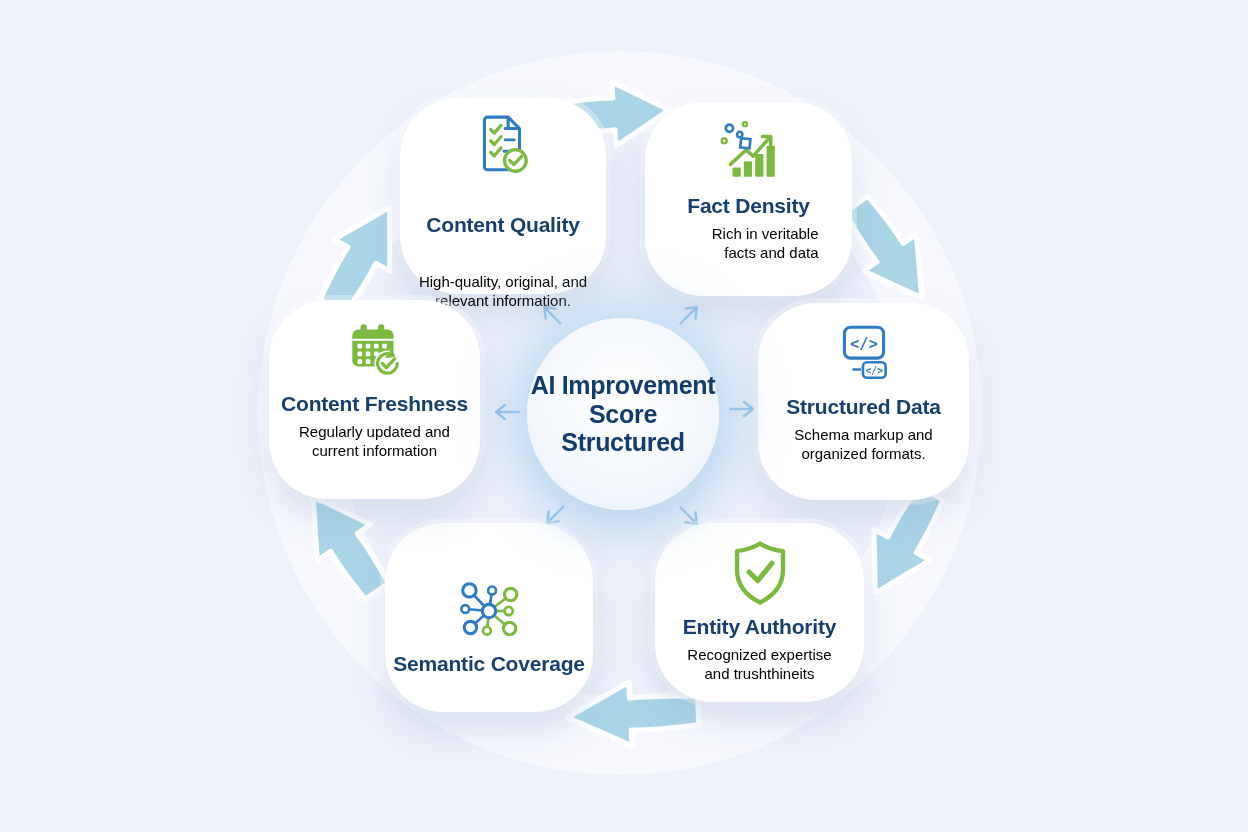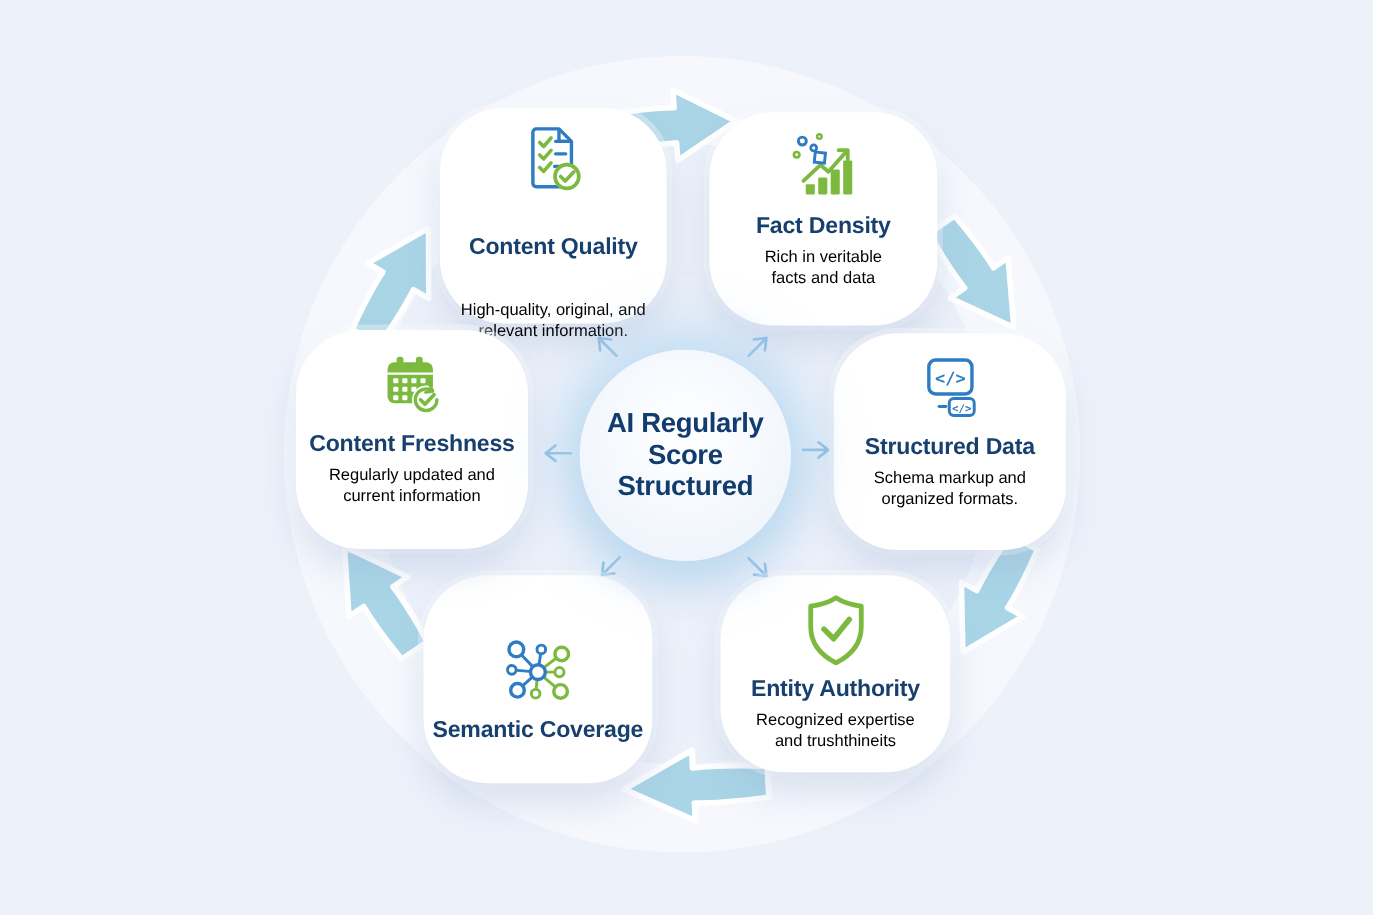--- a/index.html
+++ b/index.html
@@ -18,21 +18,21 @@
   }
   .card .icon-wrap { height:72px; display:flex; align-items:center; justify-content:center; }
   .card h3 {
     margin:6px 0 0; font-size:21px; font-weight:bold;
     color:#17406e; letter-spacing:-0.2px; line-height:1.1;
   }
   .card p {
     margin:7px auto 0; font-size:15px; color:#000000; line-height:1.28;
   }
   .w195 p { max-width:195px; }
-  .w140 p { max-width:140px; }
+  .w140 p { max-width:140px;text-align:right; }
   .w170 p { max-width:170px; }
   .w165 p { max-width:165px; }
   .w175 p { max-width:175px; }
   .center-circle {
     position:absolute; z-index:2; left:527px; top:318px; width:192px; height:192px;
     border-radius:50%;
     background:radial-gradient(circle at 50% 40%, #ffffff 0%, #f4f8fd 55%, #eaf2fb 100%);
     box-shadow:0 0 44px 20px rgba(168,212,240,0.60), 0 20px 36px rgba(140,170,210,0.22);
     display:flex; flex-direction:column; align-items:center; justify-content:center;
   }
@@ -202,18 +202,18 @@
         <path d="M53.5,45 a9.5,9.5 0 1 1 -4,-7.8" fill="none" stroke="#7cb93f" stroke-width="3" stroke-linecap="round"></path>
         <path d="M47,31.5 L50,37.5 L43.5,38.5" fill="none" stroke="#7cb93f" stroke-width="2.6" stroke-linecap="round" stroke-linejoin="round"></path>
         <path d="M39,45 l4,4 l8,-8.5" fill="none" stroke="#7cb93f" stroke-width="3.2" stroke-linecap="round" stroke-linejoin="round"></path>
       </svg>
     </div>
     <h3>Content Freshness</h3>
     <p>Regularly updated and current information</p>
   </div>
 
   <div class="center-circle">
-    <div>AI Regularly</div>
+    <div>AI Improvement</div>
     <div>Score</div>
     <div>Structured</div>
   </div>
 
 </div>
 
 </body></html>

